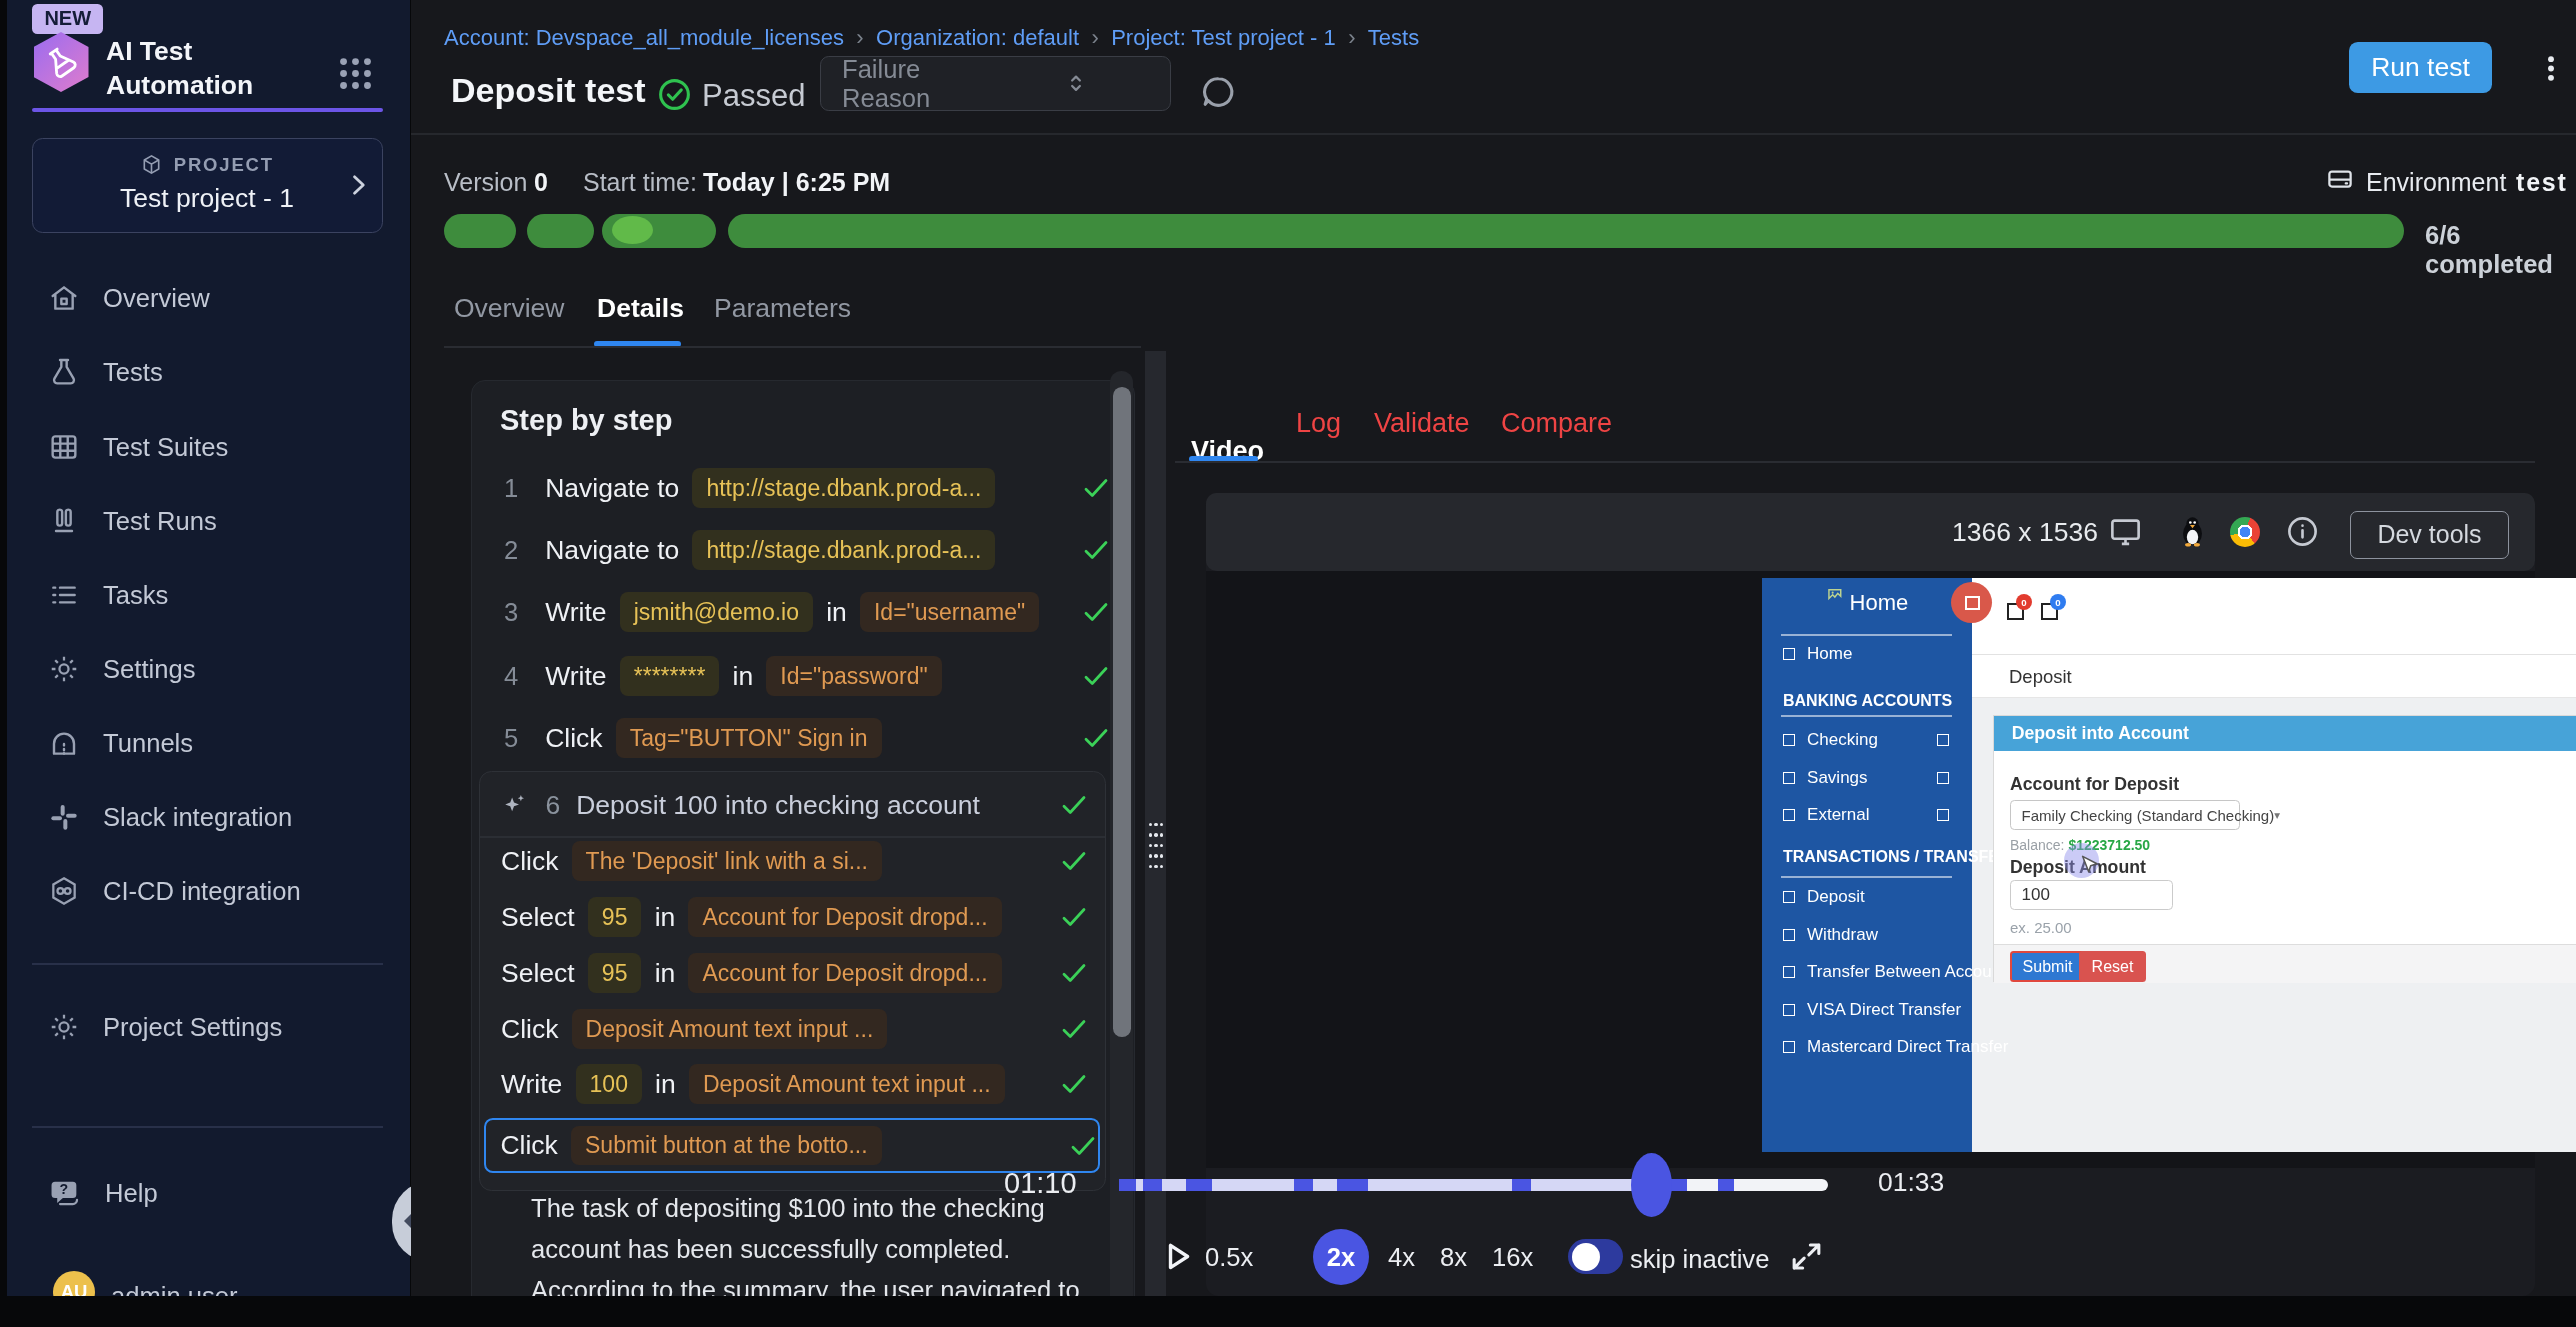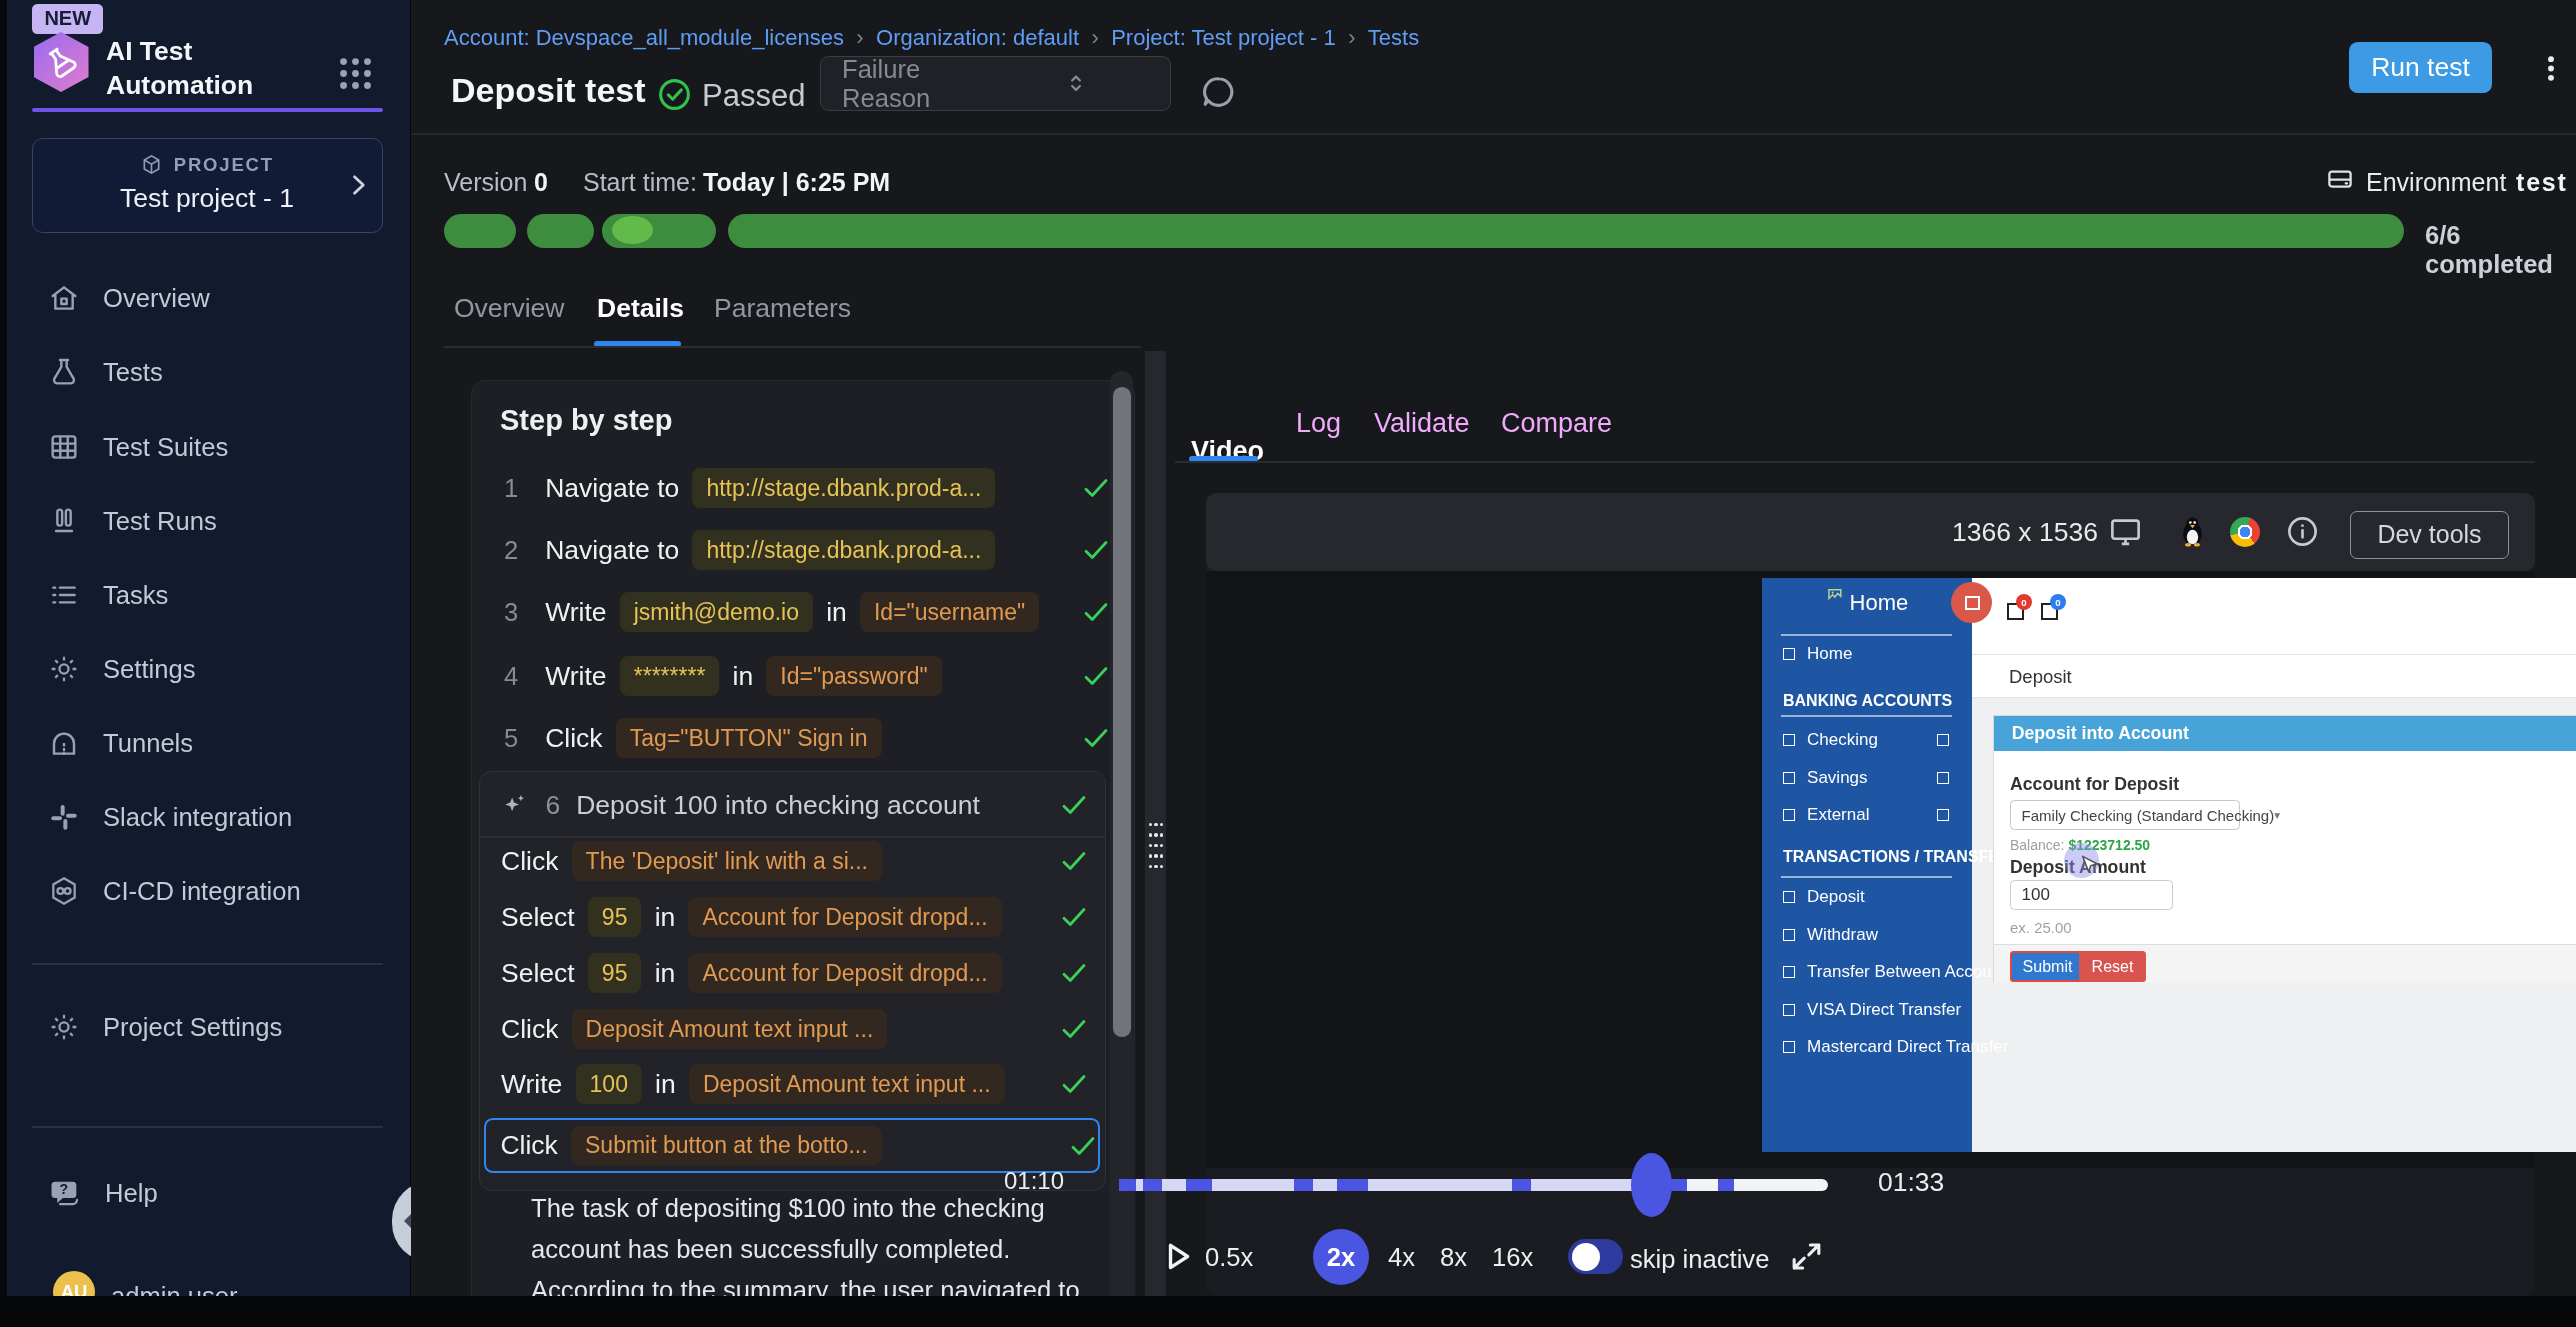--- a/index.html
+++ b/index.html
@@ -91,38 +91,38 @@
                     box-sizing:border-box;padding-left:14px;}
   #step-summary{left:59px;top:807px;width:581px;font-size:25.6px;line-height:41px;color:#e4e7ec;}
   #step-scroll-track{left:699px;top:371px;width:23px;height:950px;background:#24262b;border-radius:11.5px;}
   #step-scroll-thumb{left:702px;top:387px;width:17.7px;height:650px;background:#70747b;border-radius:8.8px;cursor:pointer;}
   #splitter{left:734px;top:351px;width:21px;height:969px;background:#26282e;}
   #splitter-dots{left:737px;top:819px;width:16px;height:67px;display:grid;grid-template-columns:repeat(3,1fr);
                  grid-auto-rows:10.6px;justify-items:center;align-items:center;cursor:col-resize;}
   #splitter-dots i{width:3.5px;height:3.5px;border-radius:50%;background:#e6e9ee;}
 
   
-  .tab-r{position:absolute;top:408px;font-size:27px;color:#f0abfc;cursor:pointer;}
+  .tab-r{position:absolute;top:408px;font-size:27px;color:#ef4444;cursor:pointer;}
   .tab-r.active{color:#fff;font-weight:bold;}
   #vtabs-underline{left:778px;top:456px;width:69px;height:6.2px;background:#2f86f0;border-radius:3.5px;}
   #vtabs-div{left:764px;top:461px;width:1360px;height:1.8px;background:#2a2c32;}
   #video-card{left:795px;top:493px;width:1329px;height:803px;background:#1b1c21;border-radius:12.4px;}
   #url-bar{left:0;top:0;width:1329px;height:78px;background:#26282d;border-radius:10.6px;display:flex;align-items:center;}
   #url-text{margin-left:35px;font-size:26.5px;font-weight:bold;color:#f1f3f6;}
   #res-text{position:absolute;left:746px;font-size:26.5px;color:#e8ebee;}
   #mon-icon{position:absolute;left:902px;top:21px;width:35px;height:35px;color:#c6cad2;}
   #tux-icon{position:absolute;left:969px;top:21px;width:35px;height:35px;}
   #chrome-icon{position:absolute;left:1024px;top:24px;width:30px;height:30px;border-radius:50%;
       background:radial-gradient(circle at 50% 50%,#4285f4 0 5.3px,#fff 5.3px 7.5px,rgba(0,0,0,0) 7.5px),
                  conic-gradient(from 20deg,#ea4335 0 33%,#fbbc05 33% 66%,#34a853 66% 100%);}
   #info-icon{position:absolute;left:1079px;top:21px;width:35px;height:35px;color:#c6cad2;}
   #devtools-btn{position:absolute;left:1144px;top:17.7px;width:157px;height:46px;border:1.8px solid #8d939e;
       border-radius:7px;color:#d5d9df;font-size:25px;display:flex;align-items:center;justify-content:center;cursor:pointer;}
   #video-region{left:0;top:78px;width:1329px;height:597px;background:#131418;}
-  #time-cur{left:593px;top:1167px;font-size:24px;color:#ebedf1;}
+  #time-cur{left:593px;top:1167px;font-size:29px;color:#ebedf1;}
   #time-total{left:1467px;top:1167px;font-size:26.5px;color:#ebedf1;}
   #track{left:708px;top:1179px;width:709px;height:12.4px;border-radius:6.2px;background:#f2f3f7;cursor:pointer;}
   #track-played{position:absolute;left:0;top:0;height:12.4px;border-radius:6.2px 0 0 6.2px;background:#d5d7f5;}
   .marker{position:absolute;top:0;height:12.4px;background:#4a55e2;}
   #playhead{position:absolute;top:-25.6px;width:41px;height:64px;border-radius:50%;background:#4a55e2;cursor:pointer;}
   #play-btn{left:745px;top:1236px;width:41px;height:41px;color:#f2f4f8;cursor:pointer;}
   .speed{position:absolute;top:1243px;font-size:25.6px;color:#eceef2;cursor:pointer;}
   .speed.active{top:1229px;width:56px;height:56px;border-radius:50%;background:#4a55e2;color:#fff;
                 display:flex;align-items:center;justify-content:center;font-weight:bold;}
   #skip-toggle{left:1157px;top:1239px;width:55px;height:35px;border-radius:17.7px;background:#2d3a9e;cursor:pointer;}

